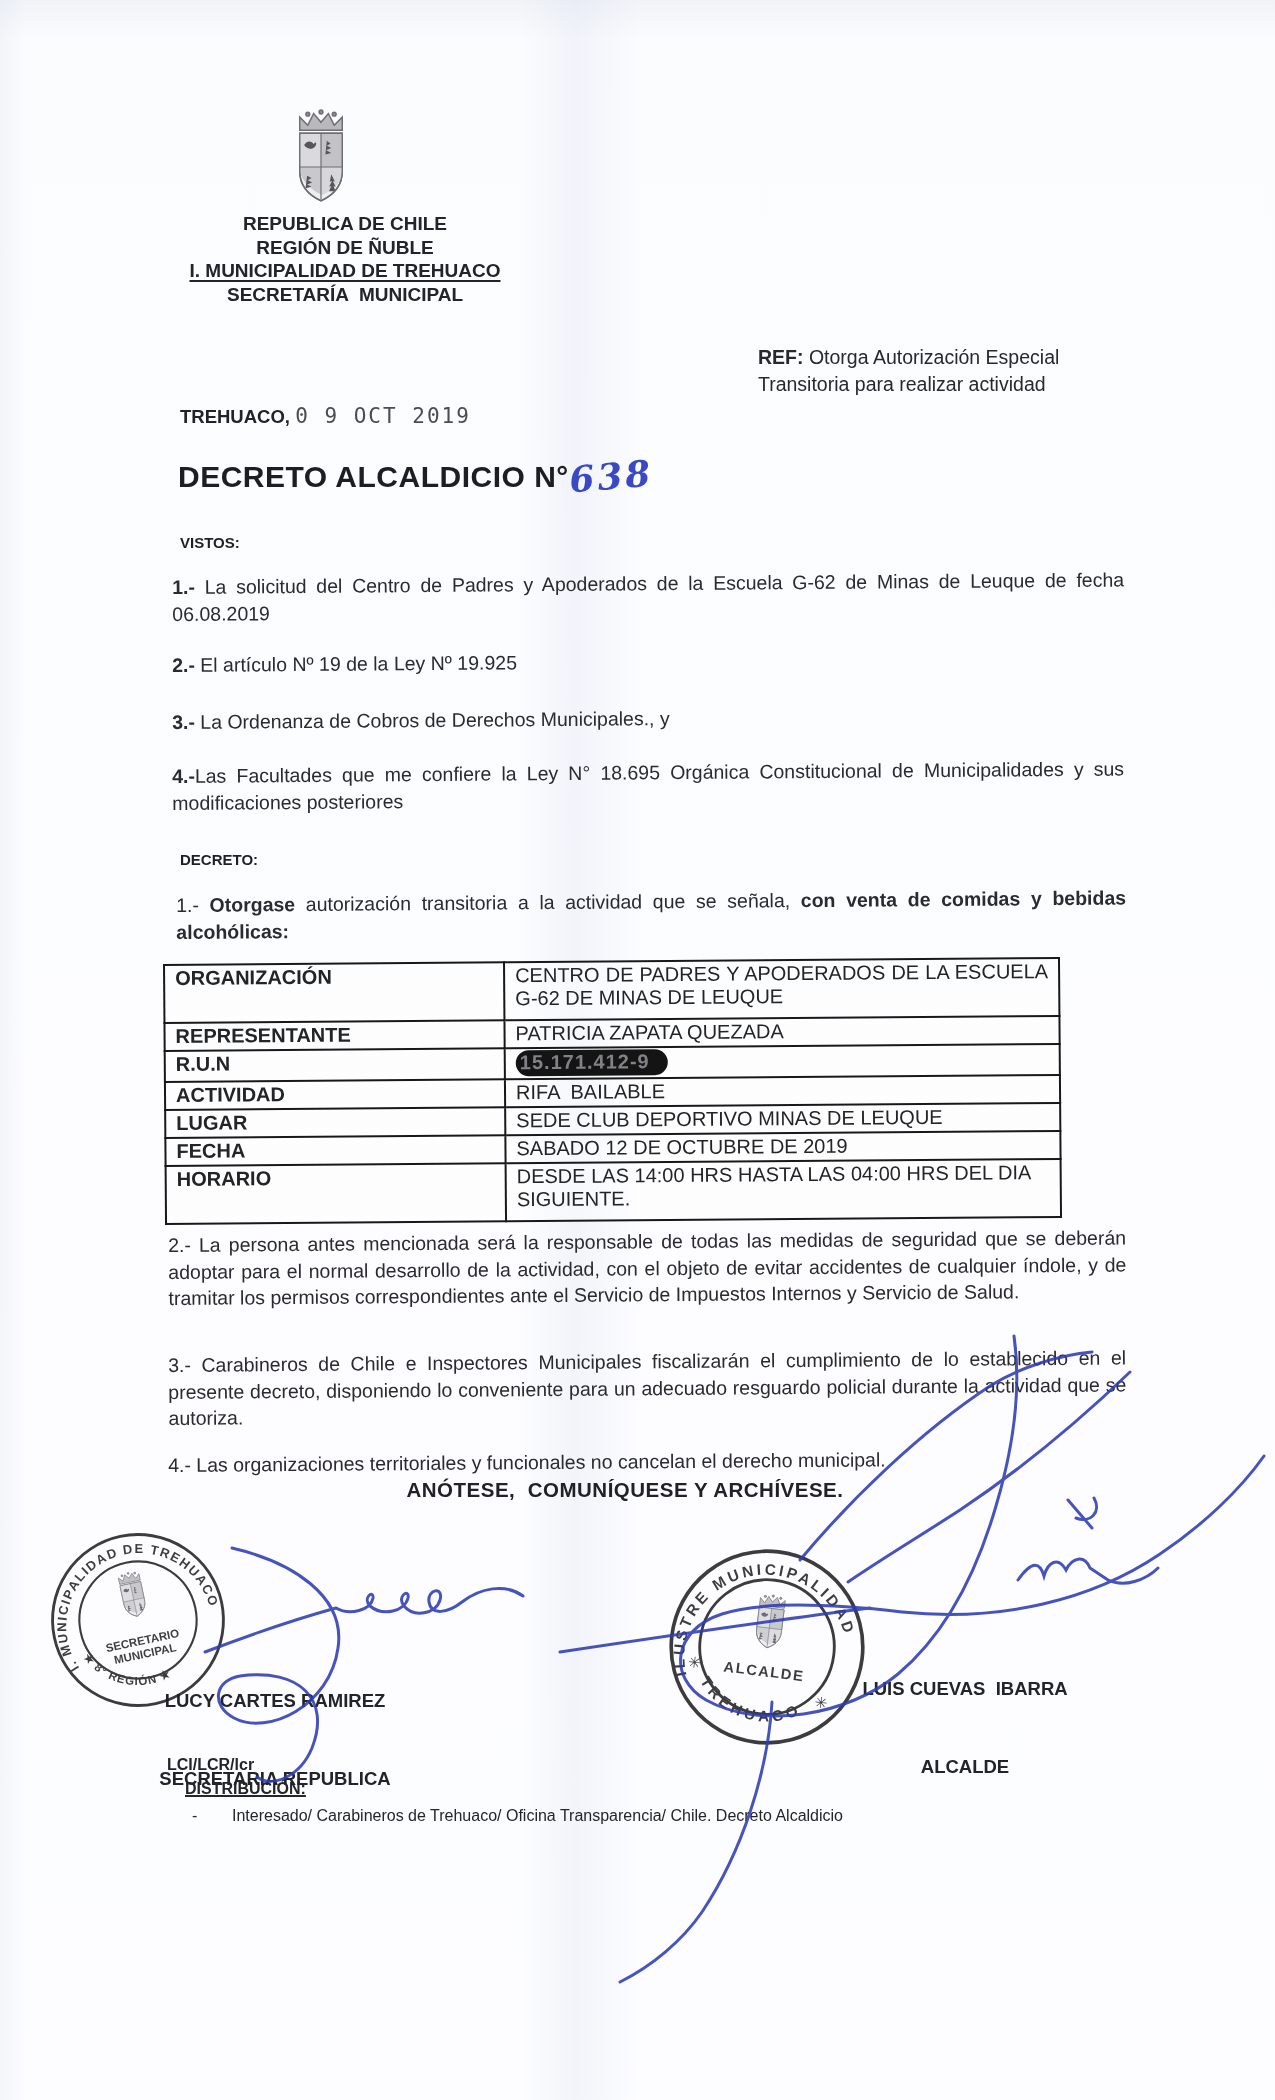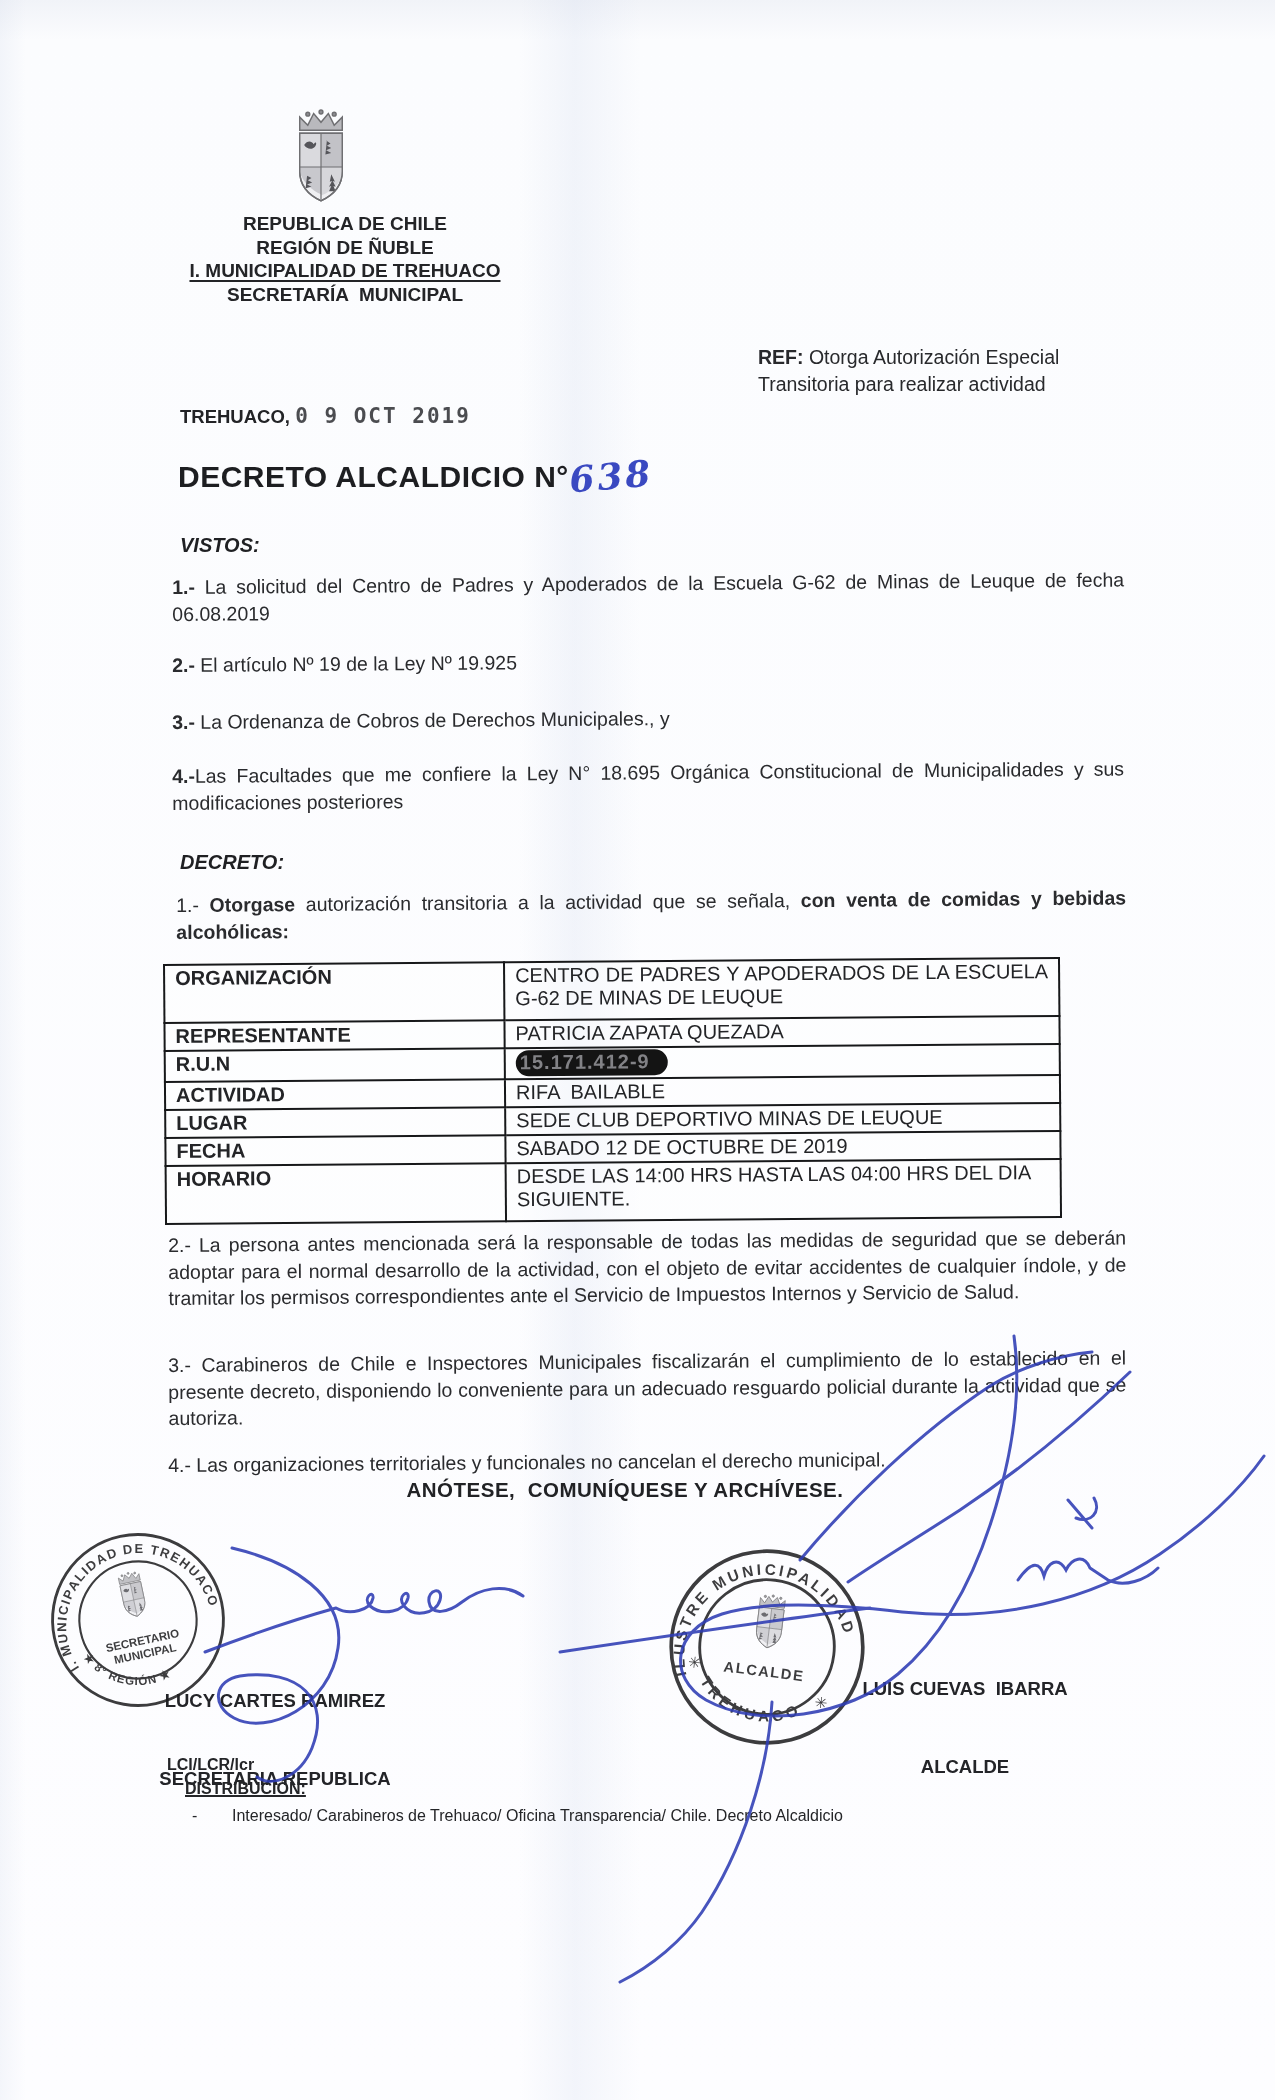--- a/index.html
+++ b/index.html
@@ -12,24 +12,24 @@
     font-family:"Liberation Sans", sans-serif;
     color:#222326; overflow:hidden;
   }
   .abs { position:absolute; }
   .b { font-weight:bold; }
   .pre { white-space:pre-wrap; }
   .hblock { left:150px; top:212px; width:390px; text-align:center; font-weight:bold; font-size:19px; line-height:23.5px; color:#232427; }
   .hline-u { text-decoration:underline; text-decoration-thickness:2px; text-underline-offset:3px; }
   .ref { left:758px; top:344px; width:430px; font-size:19.5px; line-height:27px; color:#28292c; }
   .dateline { left:180px; top:404px; font-size:18.5px; }
-  .datestamp { font-family:"DejaVu Sans Mono", monospace; font-weight:bold; font-size:21px; letter-spacing:2px; color:#4b4c50; }
+  .datestamp { font-family:"DejaVu Sans Mono", monospace; font-weight:normal; font-size:21px; letter-spacing:2px; color:#4b4c50; }
   .title { left:178px; top:453px; font-size:30px; font-weight:bold; letter-spacing:.5px; color:#1d1e21; }
   .hand-number { font-family:"DejaVu Serif", serif; font-style:italic; font-size:36px; font-weight:bold; letter-spacing:3px; color:#3a49c1; display:inline-block; transform:rotate(-5deg) translateY(2px); }
-  .heading { font-size:20px; font-weight:bold; color:#1f2023;font-style:italic; }
+  .heading { font-size:15px; font-weight:bold; color:#1f2023; }
   .para { font-size:19.5px; line-height:26.5px; text-align:justify; color:#2a2b2e; }
   .tilt { transform:rotate(-0.45deg); transform-origin:left top; }
   table.decree { border-collapse:collapse; width:897px; background:rgba(255,255,255,.35); }
   table.decree td { border:2px solid #17181a; font-size:20px; padding:1px 10px 2px 10px; vertical-align:top; color:#232427; }
   td.lbl { width:318px; font-weight:bold; }
   td.val { text-align:left; }
   td.val-j { text-align:justify; }
   .redact { background:#141414; color:#828286; border-radius:13px; padding:0 18px 1px 4px; font-weight:bold; letter-spacing:1px; display:inline-block; line-height:25px; }
   .closing { left:170px; top:1478px; width:910px; text-align:center; font-size:20.5px; font-weight:bold; letter-spacing:.5px; color:#212225; }
   .sig-name { font-size:18.5px; font-weight:bold; text-align:center; color:#232428; line-height:26px; }

